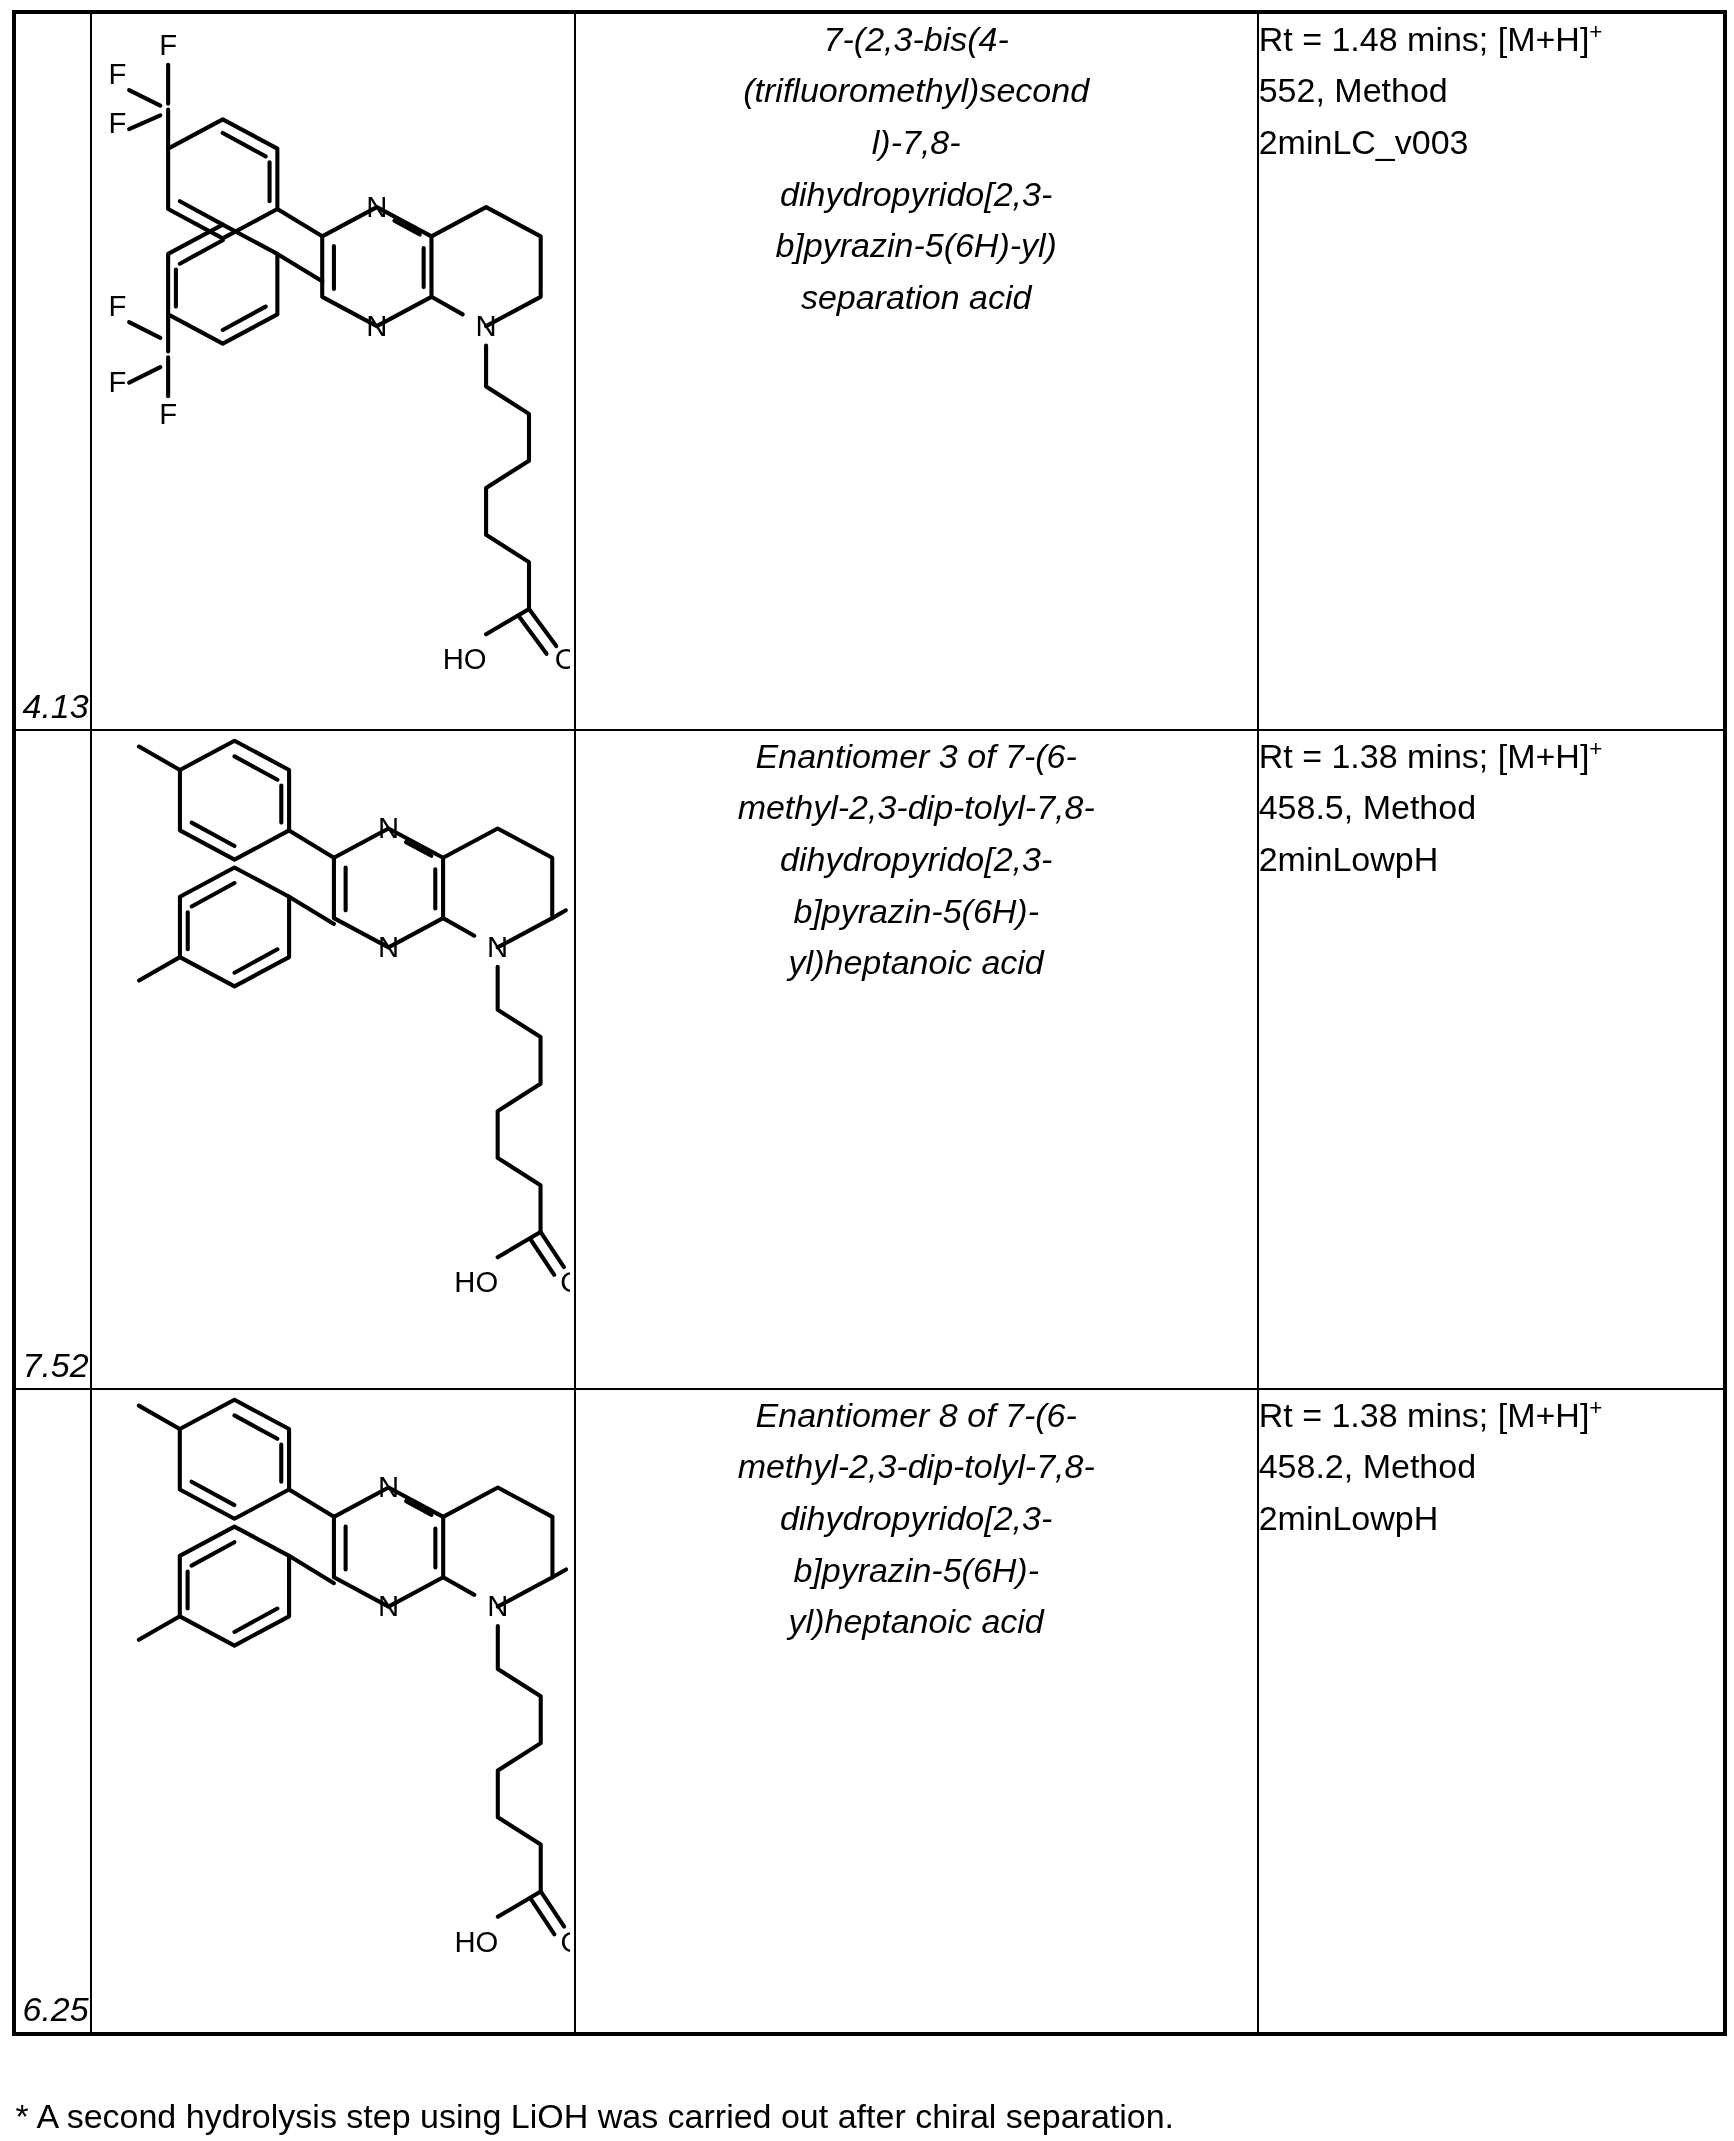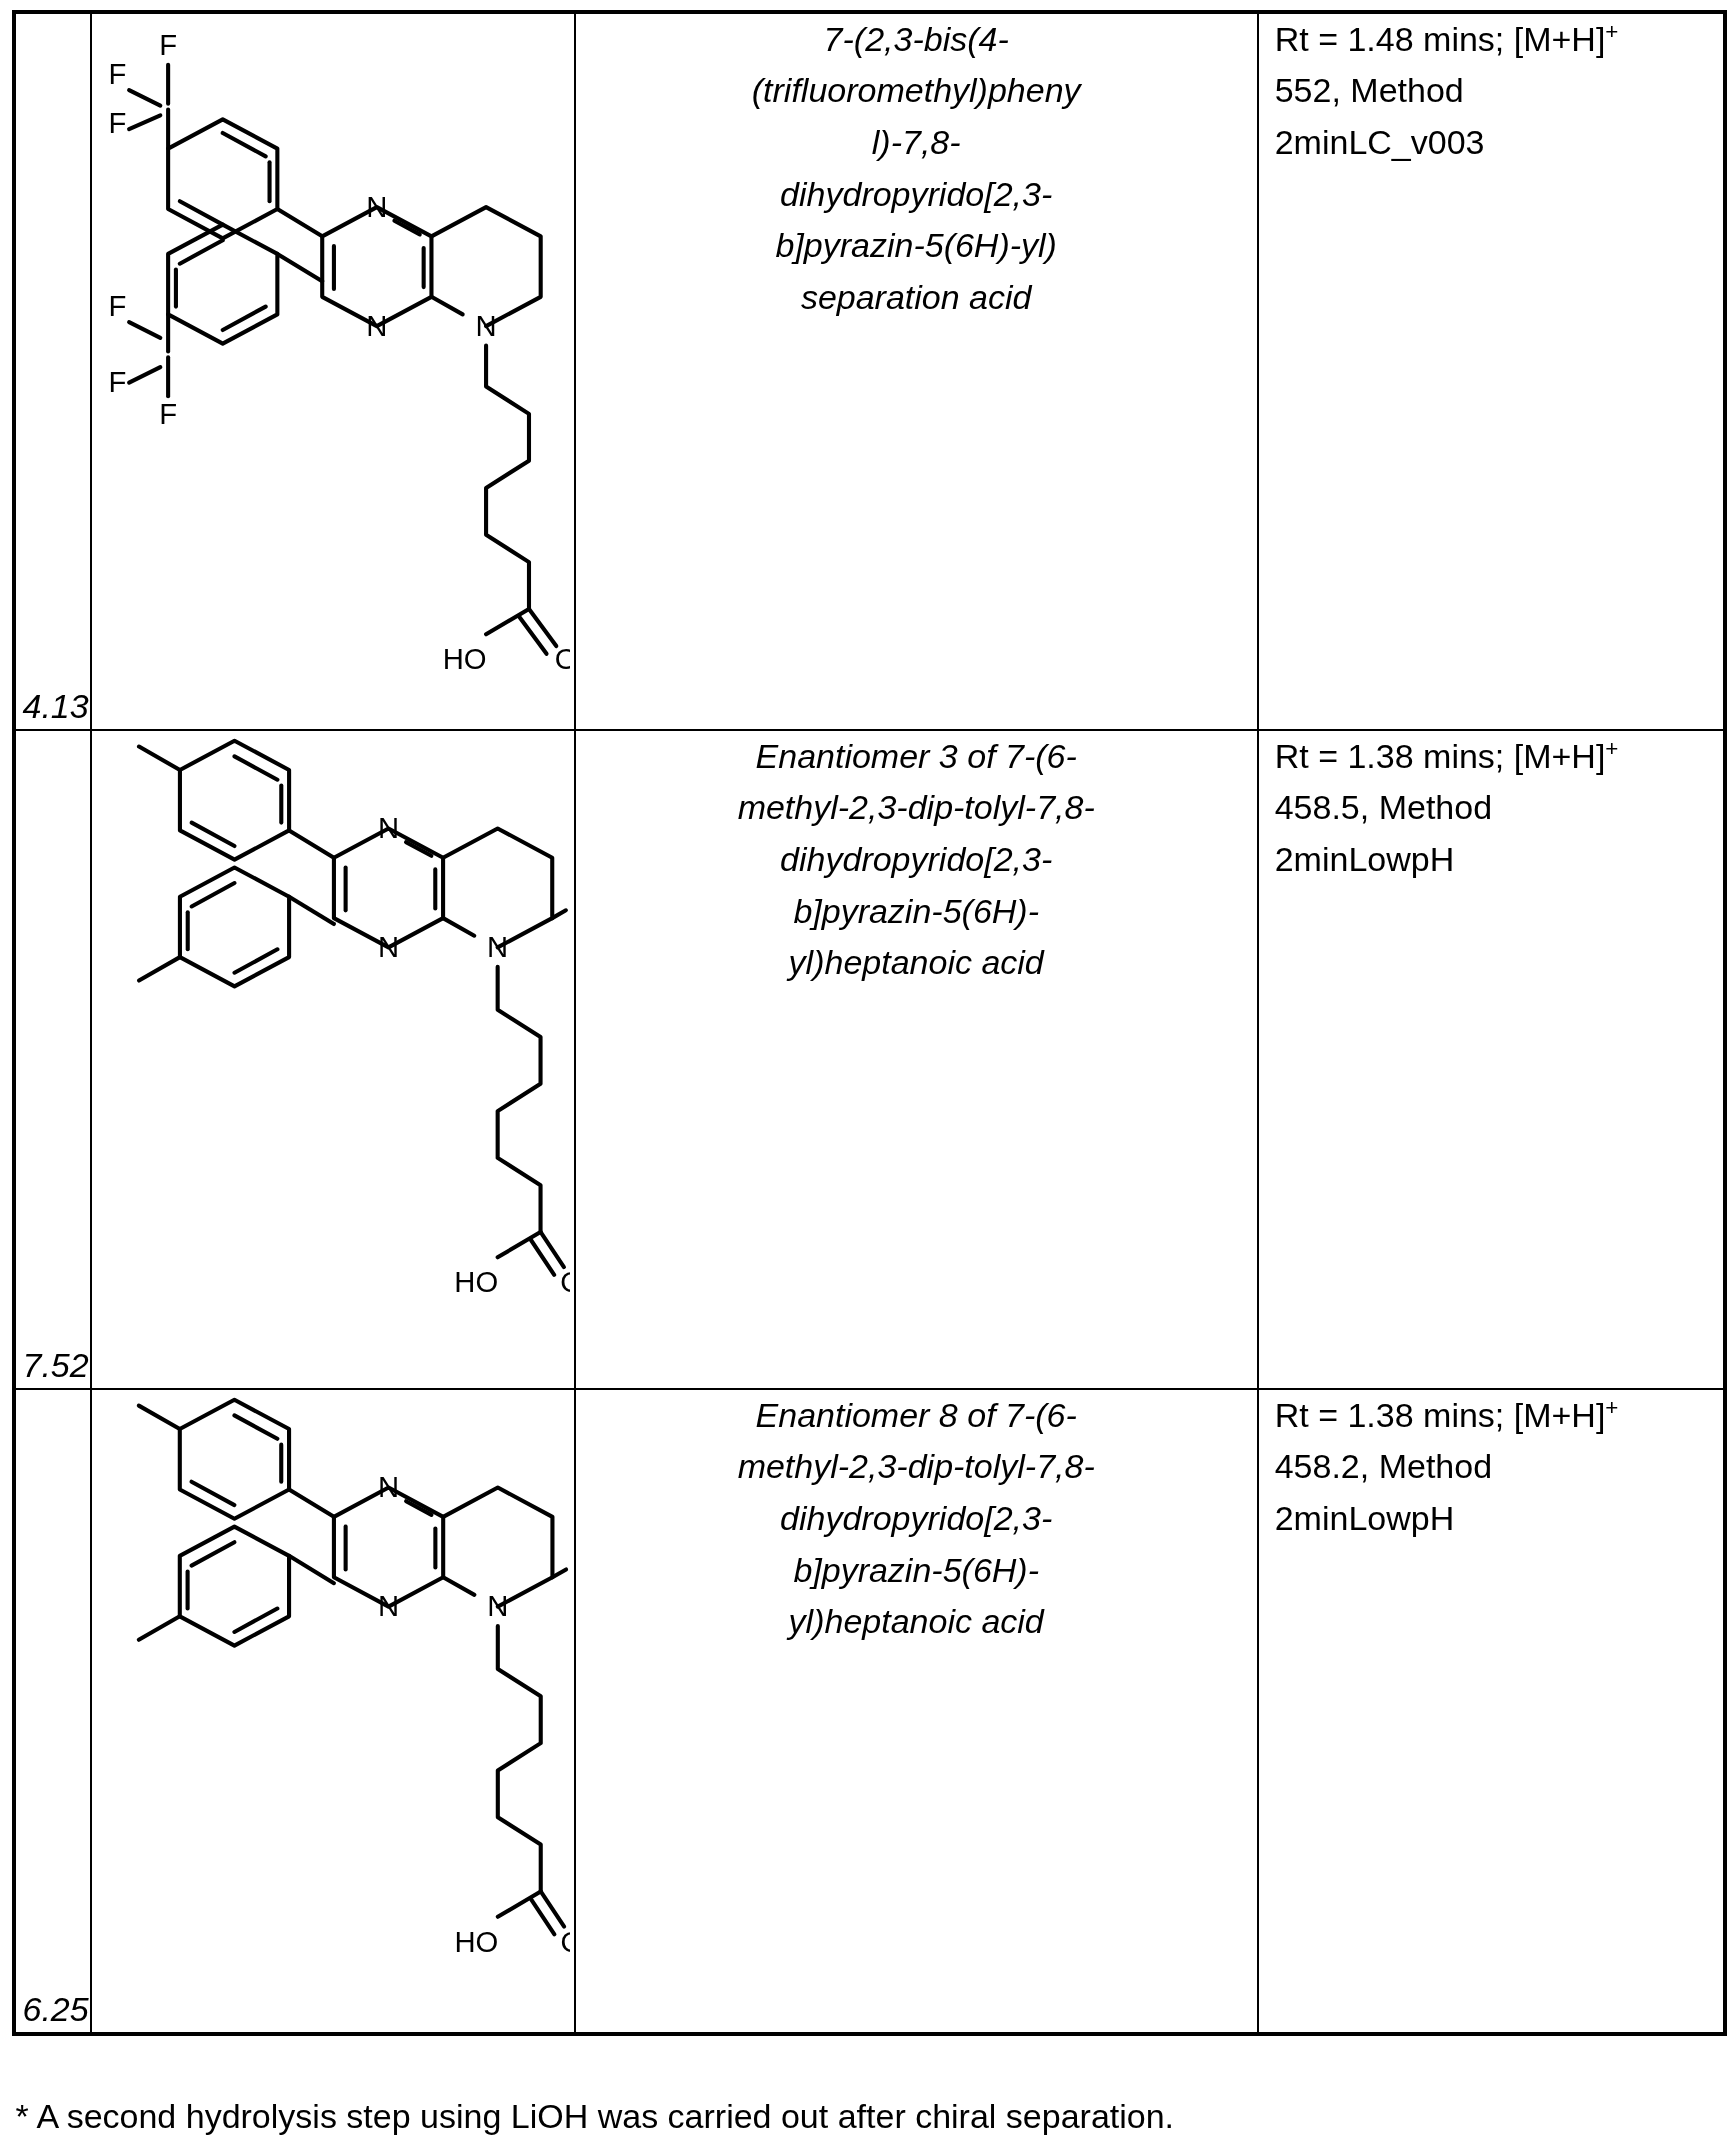--- a/index.html
+++ b/index.html
@@ -82,21 +82,21 @@
     font-size: 34px;
     line-height: 1.52;
     padding: 0 7.8px;
   }
   .rt-inner {
     display: flex;
     align-items: center;
     height: 100%;
     box-sizing: border-box;
   }
-  .rt-text { width: 100%; margin-left: 16px; }
+  .rt-text { width: 100%; }
   .sup {
     font-size: 22.4px;
     vertical-align: super;
     line-height: 0;
   }
 
   
   .footnote {
     position: absolute;
     left: 15.6px;
@@ -191,21 +191,21 @@
             <line x1="438" y1="618" x2="466" y2="656"></line>
             <text class="atom" x="382" y="672" fill="#000" stroke="none" text-anchor="middle">HO</text>
             <text class="atom" x="486" y="672" fill="#000" stroke="none" text-anchor="middle">O</text>
           </svg>
         </td>
 
         <td class="name-cell">
           <div class="name-inner">
             <div class="name-text">
               <div>7-(2,3-bis(4-</div>
-              <div>(trifluoromethyl)pheny</div>
+              <div>(trifluoromethyl)second</div>
               <div>l)-7,8-</div>
               <div>dihydropyrido[2,3-</div>
               <div>b]pyrazin-5(6H)-yl)</div>
               <div>separation acid</div>
             </div>
           </div>
         </td>
 
         <td class="rt-cell">
           <div class="rt-inner">

